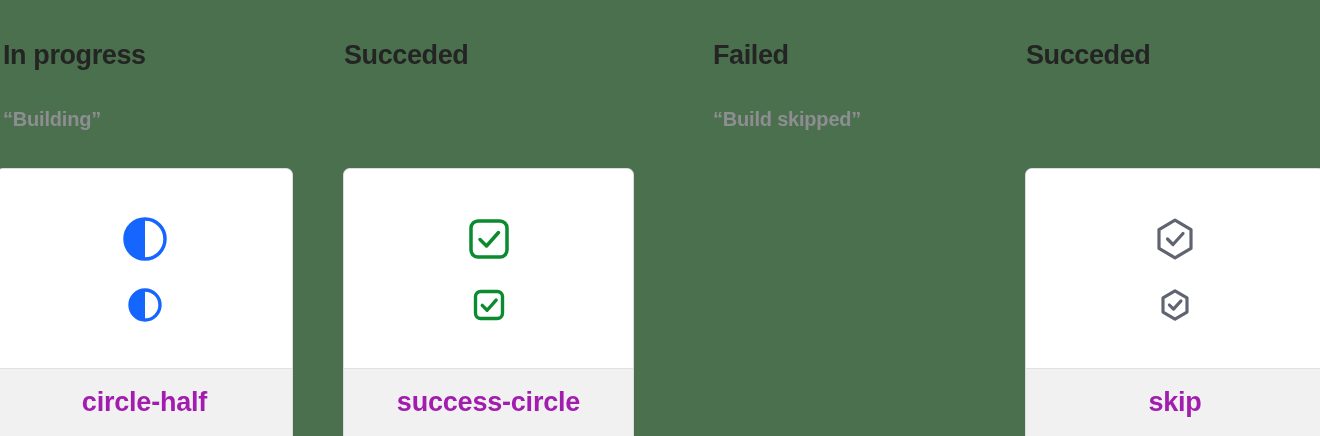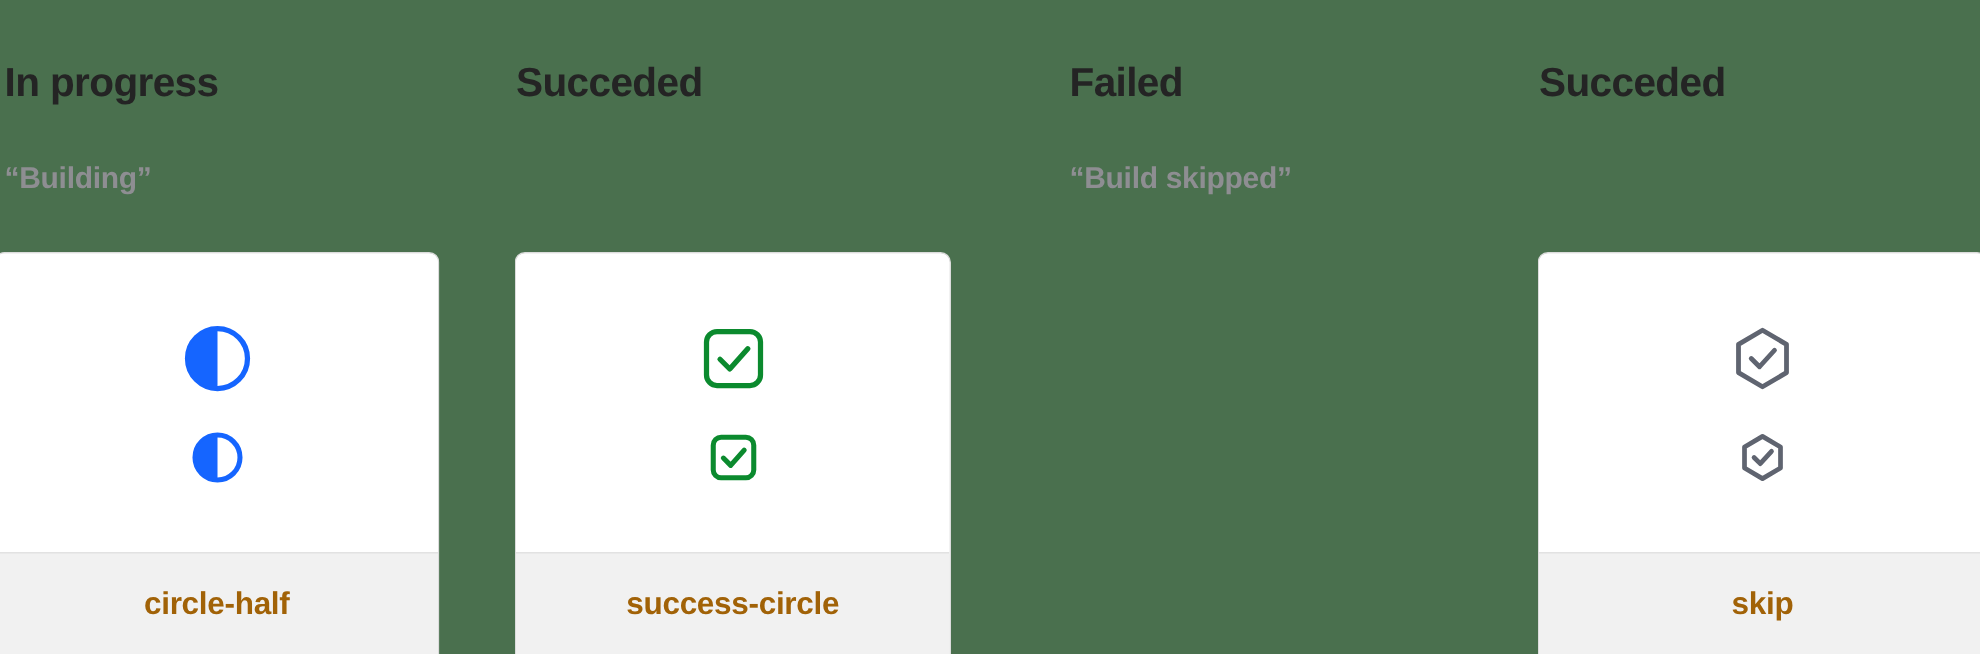--- a/index.html
+++ b/index.html
@@ -87,24 +87,24 @@
     position: absolute;
     left: 0; right: 0; bottom: 0;
     height: 68px;
     background: #f1f1f1;
     border-top: 1px solid #e2e2e2;
     display: flex;
     align-items: center;
     justify-content: center;
   }
   .card-label {
-    font-size: 21px;
+    font-size: 27px;
     font-weight: bold;
     letter-spacing: -0.2px;
-    color: #a16207;
+    color: #a21caf;
     white-space: nowrap;
   }
 </style>
 </head>
 <body style="background: rgb(74, 112, 78);">
 
 <div class="board">
 
   <div class="column col-0">
     <div class="col-title">In progress</div>

